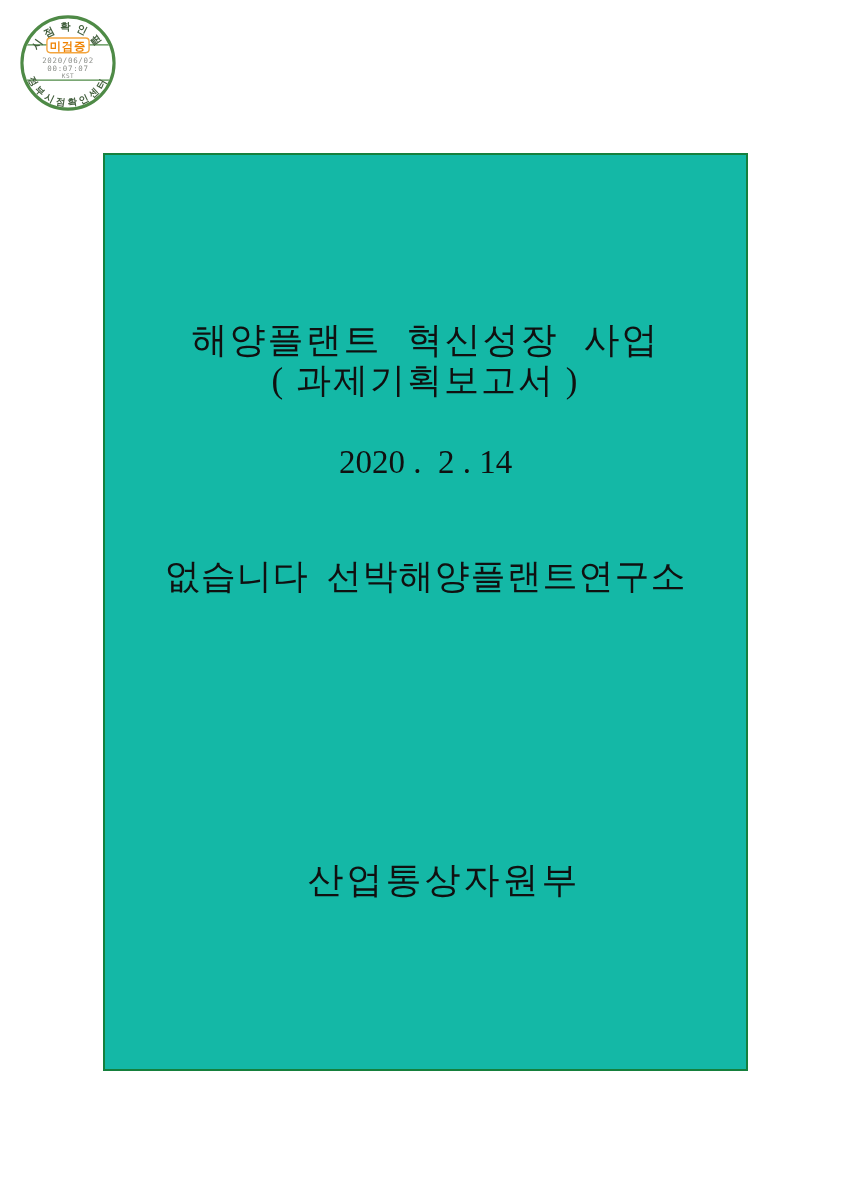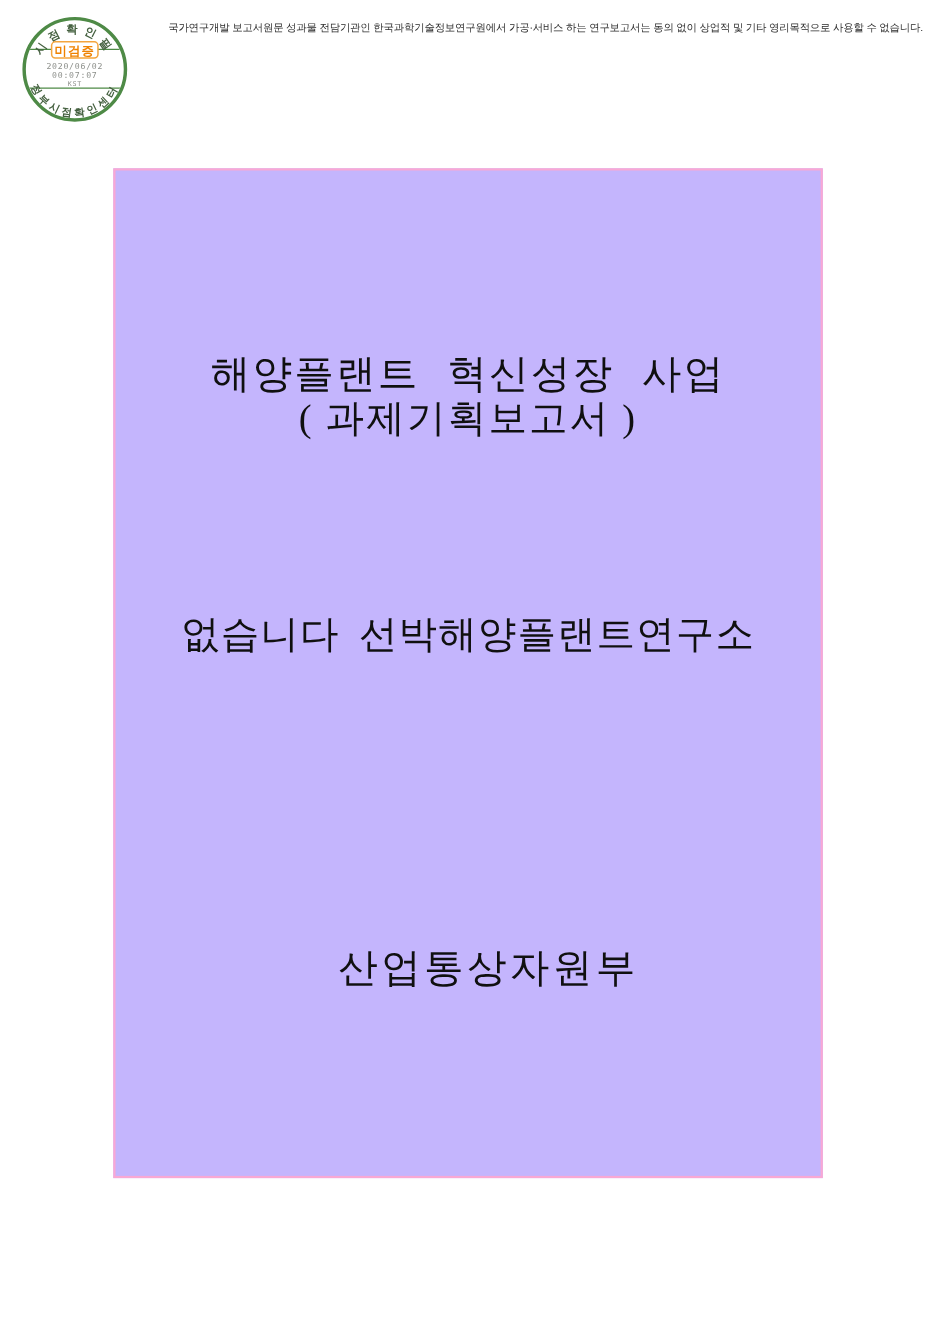--- a/index.html
+++ b/index.html
@@ -45,23 +45,23 @@
     white-space: nowrap;
   }
 
   
   .cover-box {
     position: absolute;
     left: 103px;
     top: 153px;
     width: 645px;
     height: 918px;
-    border: 2px solid #f9a8d4;
+    border: 2px solid #15803d;
     box-sizing: border-box;
-    background: #c4b5fd;
+    background: #14b8a6;
   }
   .t {
     position: absolute;
     left: 0;
     right: 0;
     text-align: center;
     color: #101010;
     line-height: 1;
   }
   .title1   { top: 167px; font-size: 36px; letter-spacing: 2px; word-spacing: 14px; }
@@ -103,22 +103,22 @@
 
     <text class="stamp-status" x="50" y="36.5" text-anchor="middle" font-size="11.5" font-weight="bold" letter-spacing="1" fill="#ef8200">미검증</text>
 
     <text class="stamp-dt" x="50" y="49.5" text-anchor="middle" font-size="7.6" letter-spacing="0.7" fill="#8c8f8a">2020/06/02</text>
 
     <text class="stamp-dt" x="50" y="58.5" text-anchor="middle" font-size="7.6" letter-spacing="0.7" fill="#8c8f8a">00:07:07</text>
 
     <text class="stamp-dt" x="50" y="65.5" text-anchor="middle" font-size="6.2" letter-spacing="0.6" fill="#8c8f8a">KST</text>
   </svg>
 
-  <div class="disclaimer">국가연구개발 보고서원문 성과물 전담기관인 한국과학기술정보연구원에서 가공·서비스 하는 연구보고서는 동의 없이 상업적 및 기타 영리목적으로 사용할 수 없습니다.</div>
 
   <div class="cover-box">
     <div class="t title1">해양플랜트 혁신성장 사업</div>
     <div class="t title2">( 과제기획보고서 )</div>
+    <div class="t date">2020 .  2 . 14</div>
     <div class="t org">없습니다 선박해양플랜트연구소</div>
     <div class="t ministry">산업통상자원부</div>
   </div>
 
 </div>
 
 </body></html>

